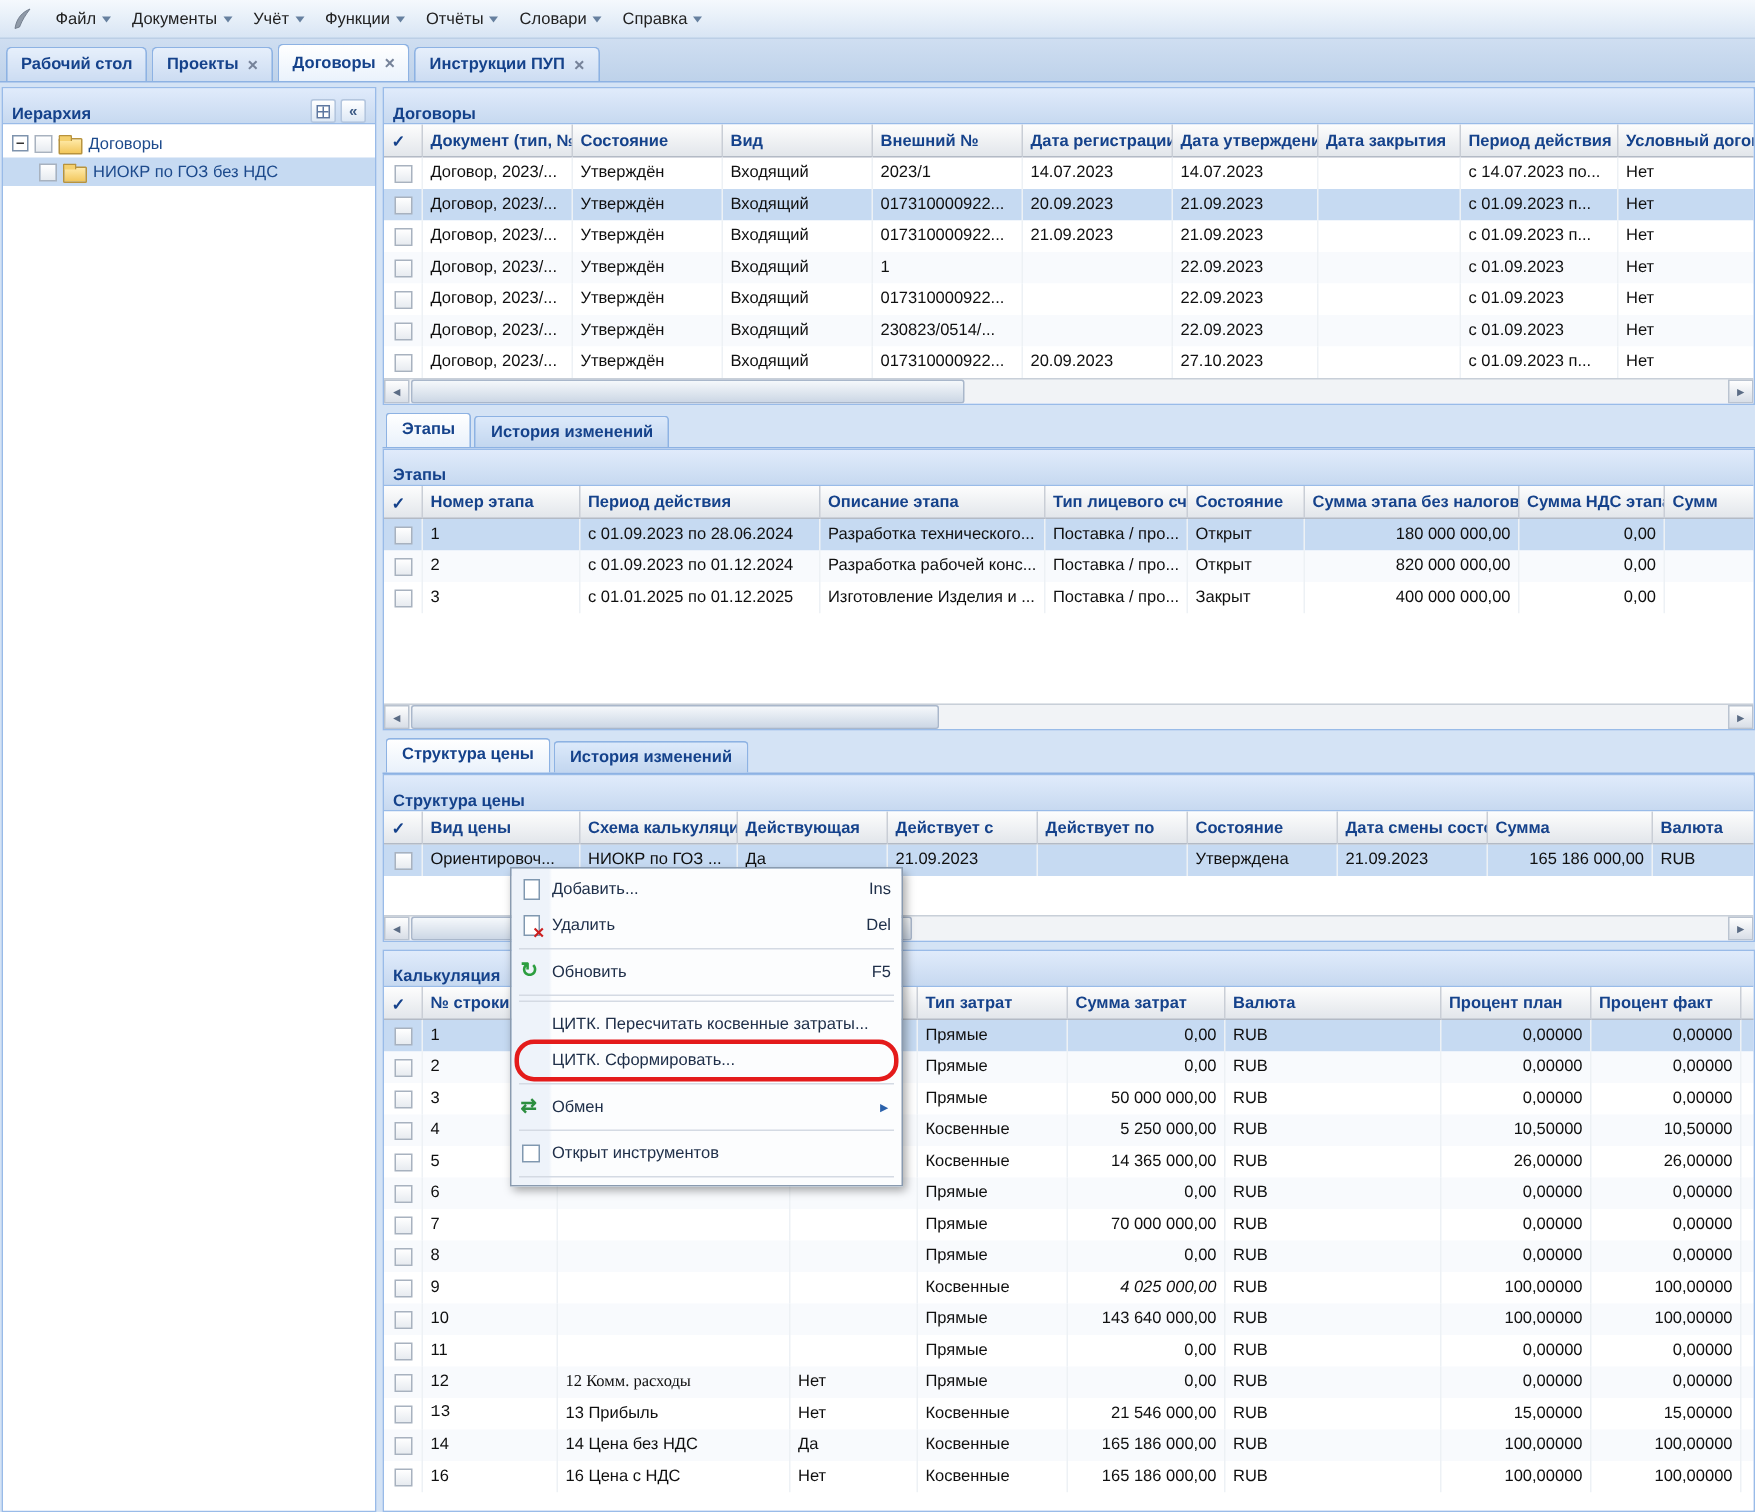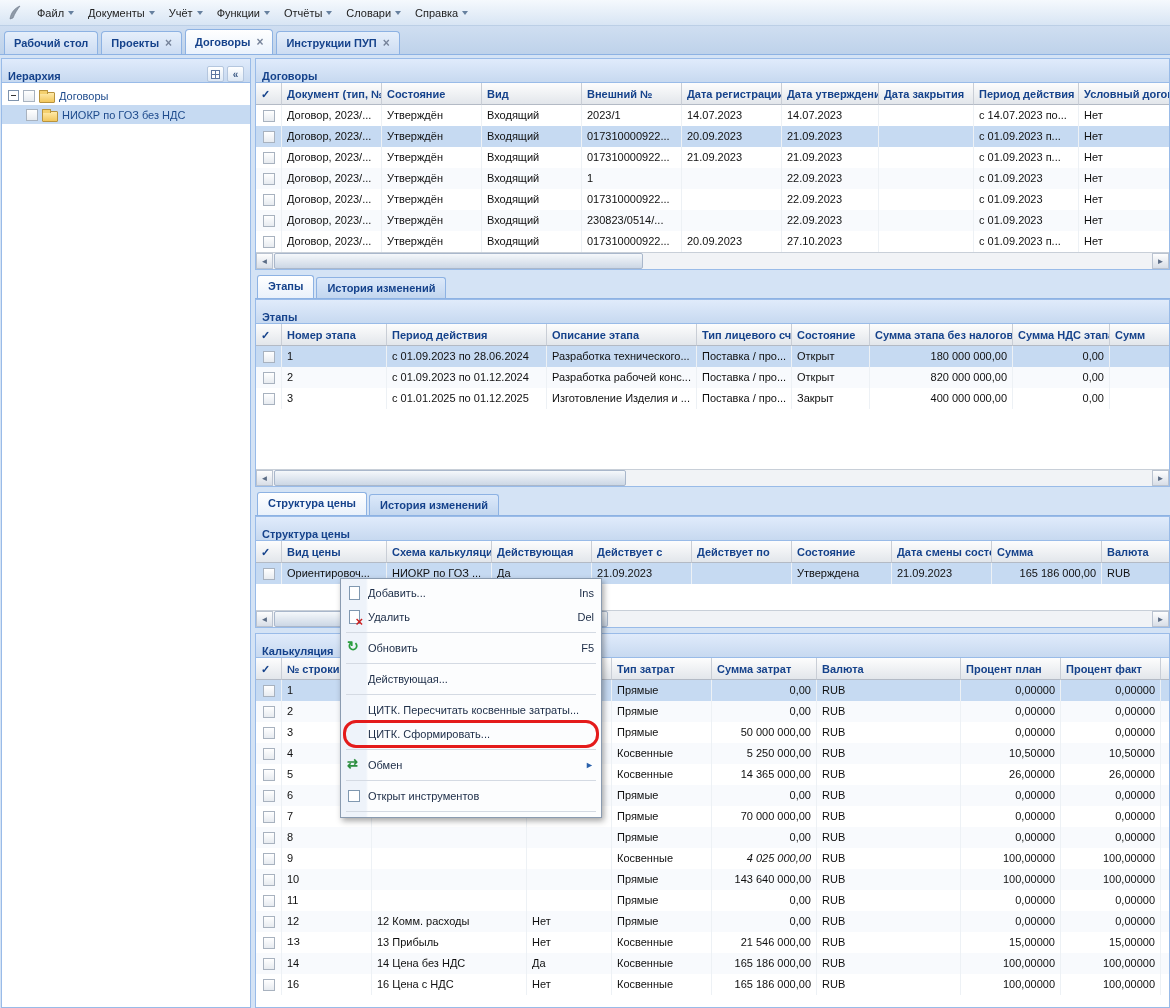--- a/index.html
+++ b/index.html
@@ -583,21 +583,21 @@
             <div class="g-cell" style="width: 144px;">RUB</div>
             <div class="g-cell num" style="width: 100px;">0,00000</div>
             <div class="g-cell num" style="width: 100px;">0,00000</div>
             <div class="g-cell" style="width: 12px;"></div>
           </div>
           <div class="g-row alt">
             <div class="g-cell g-check" style="width: 26px;">
               <span class="cb"></span>
             </div>
             <div class="g-cell" style="width: 90px;">12</div>
-            <div class="g-cell" style="width: 155px;">12 Комм. расходы</div>
+            <div class="g-cell" style="width: 155px; font-family: Liberation Serif, serif;">12 Комм. расходы</div>
             <div class="g-cell" style="width: 85px;">Нет</div>
             <div class="g-cell" style="width: 100px;">Прямые</div>
             <div class="g-cell num" style="width: 105px;">0,00</div>
             <div class="g-cell" style="width: 144px;">RUB</div>
             <div class="g-cell num" style="width: 100px;">0,00000</div>
             <div class="g-cell num" style="width: 100px;">0,00000</div>
             <div class="g-cell" style="width: 12px;"></div>
           </div>
           <div class="g-row">
             <div class="g-cell g-check" style="width: 26px;">
@@ -659,24 +659,20 @@
       <span class="mi-label">Удалить</span>
       <span class="mi-shortcut">Del</span>
     </div>
     <div class="sep"></div>
     <div class="mi">
       <span class="ic refresh-icon"></span>
       <span class="mi-label">Обновить</span>
       <span class="mi-shortcut">F5</span>
     </div>
     <div class="sep"></div>
-    <div class="mi">
-      <span class="ic"></span>
-      <span class="mi-label">Действующая...</span>
-    </div>
     <div class="sep"></div>
     <div class="mi">
       <span class="ic"></span>
       <span class="mi-label">ЦИТК. Пересчитать косвенные затраты...</span>
     </div>
     <div class="mi">
       <span class="ic"></span>
       <span class="mi-label">ЦИТК. Сформировать...</span>
       <span class="red-oval" style="border-color: rgb(228, 27, 27);"></span>
     </div>

